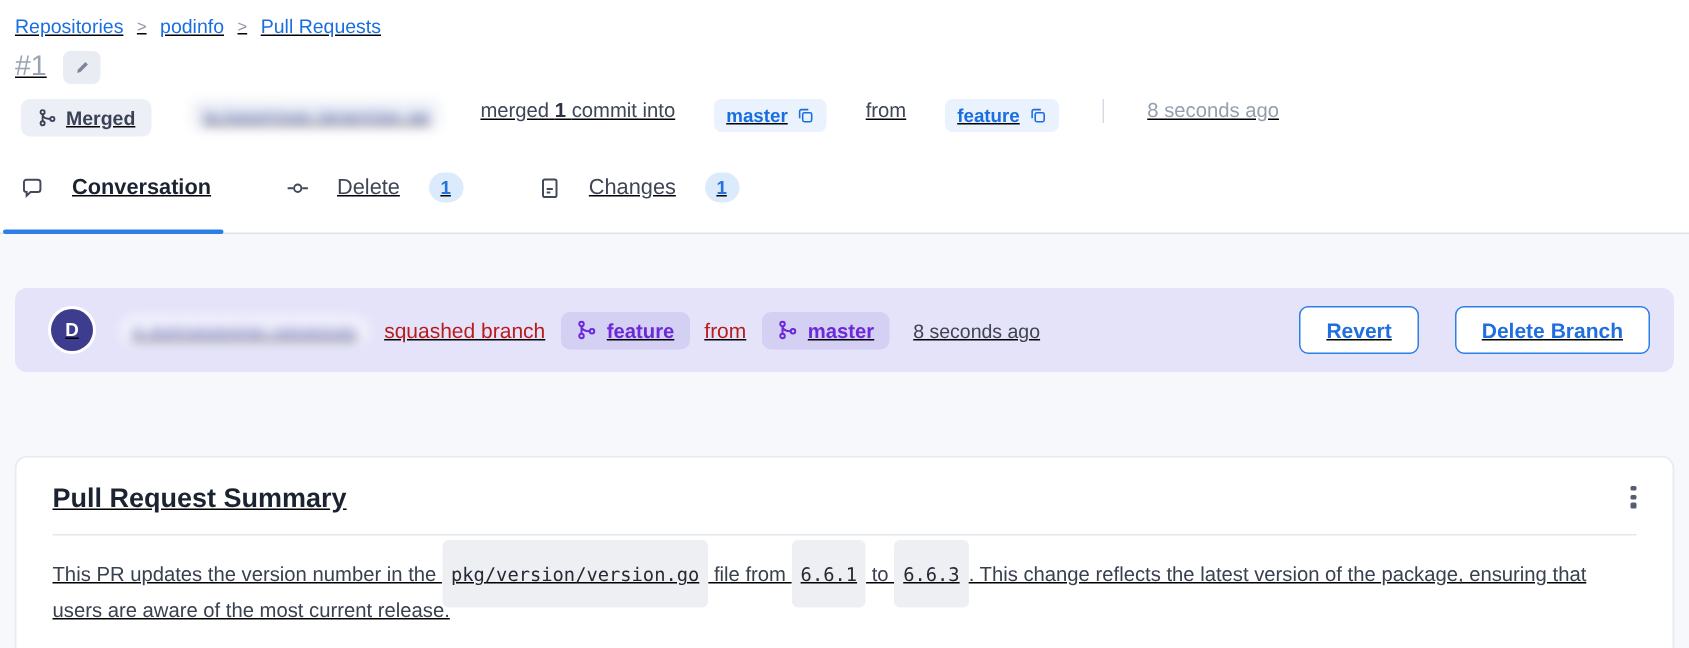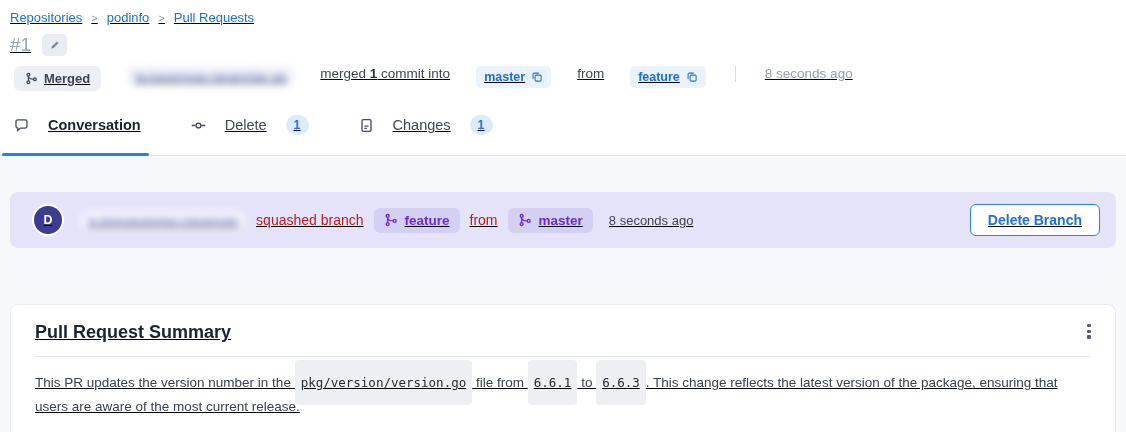--- a/index.html
+++ b/index.html
@@ -201,20 +201,21 @@
             <circle cx="4.2" cy="3.4" r="1.7"></circle>
               <circle cx="4.2" cy="12.6" r="1.7"></circle>
               <circle cx="12.2" cy="9" r="1.7"></circle>
             <path d="M4.2 5.1v5.8M4.2 5.8c.6 2.4 3.2 3.2 6.3 3.2"></path>
           </svg>
         </span>
         <span>master</span>
       </span>
       <span class="banner-ts">8 seconds ago</span>
       <span class="banner-spacer"></span>
+      <button class="banner-btn">Revert</button>
       <button class="banner-btn">Delete Branch</button>
     </div>
 
     <div class="card">
       <button class="kebab-btn">
         <span style="display:flex;flex-direction:column;gap:2.5px;align-items:center;">
           <i></i>
             <i></i>
             <i></i>
         </span>

